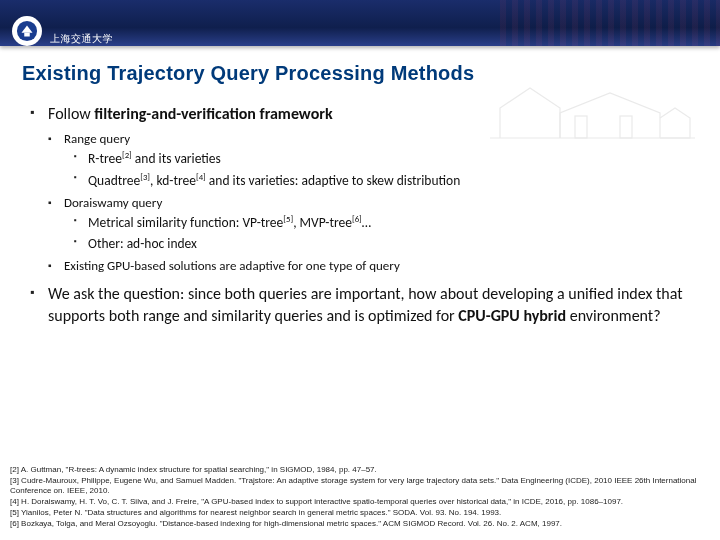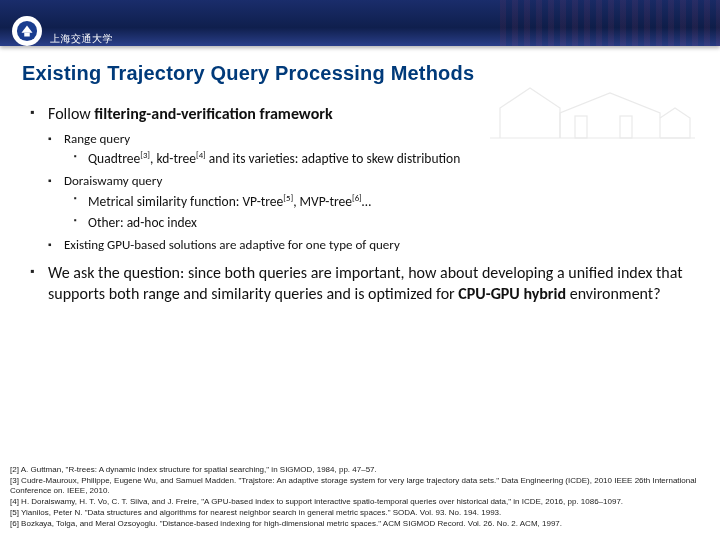--- a/index.html
+++ b/index.html
@@ -89,20 +89,21 @@
 </svg>
 
 <div class="title">Existing Trajectory Query Processing Methods</div>
 
 <div class="content">
   <ul>
     <li class="l1">
       <span>Follow </span><span class="bold">filtering-and-verification framework</span>
     </li>
     <li class="l2">Range query</li>
+    <li class="l3"><span>R-tree<sup>[2]</sup> and its varieties</span></li>
     <li class="l3"><span>Quadtree<sup>[3]</sup>, kd-tree<sup>[4]</sup> and its varieties: adaptive to skew distribution</span></li>
     <li class="l2">Doraiswamy query</li>
     <li class="l3"><span>Metrical similarity function: VP-tree<sup>[5]</sup>, MVP-tree<sup>[6]</sup>…</span></li>
     <li class="l3">Other: ad-hoc index</li>
     <li class="l2">Existing GPU-based solutions are adaptive for one type of query</li>
     <li class="l1">
       <span>We ask the question: since both queries are important, how about developing a unified index that supports both range and similarity queries and is optimized for </span><span class="bold">CPU-GPU hybrid</span><span> environment?</span>
     </li>
   </ul>
 </div>

